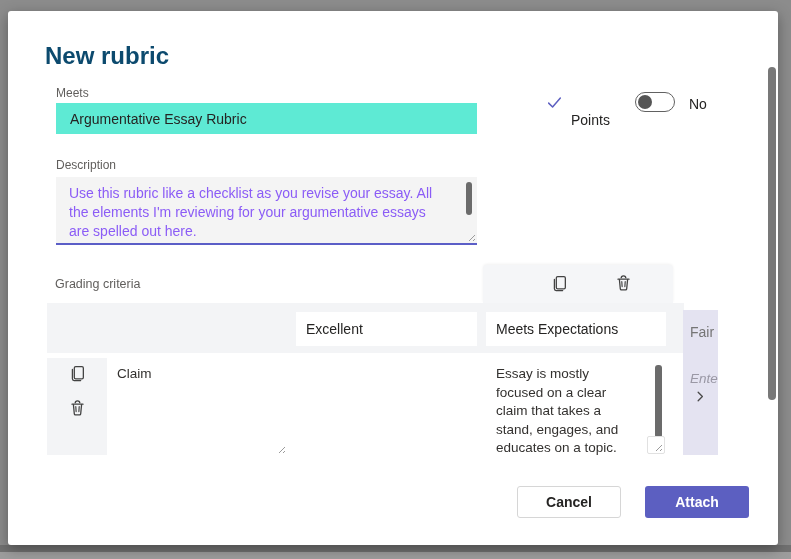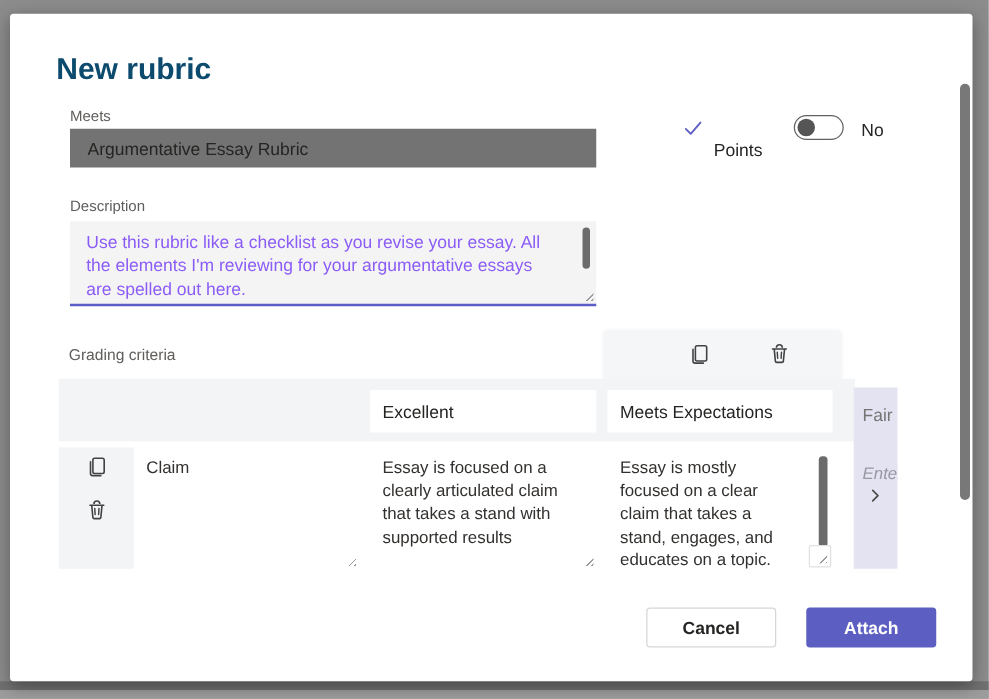--- a/index.html
+++ b/index.html
@@ -21,21 +21,21 @@
     overflow:hidden;
   }
   .dlg-title { position:absolute; left:37px; top:31px; font-size:24px; font-weight:700; color:#0c4a6e; }
 
   .field-label { position:absolute; font-size:12px; color:#605e5c; }
   .lbl-title { left:48px; top:75px; }
   .lbl-desc  { left:48px; top:147px; }
   .lbl-grading { left:47px; top:266px; font-size:12.5px; }
 
   .text-input {
-    border:none; outline:none; background:#737373;
+    border:none; outline:none; background:#5eead4;
     font-family:"Liberation Sans", sans-serif; font-size:14px; color:#252423;
   }
   .title-input { position:absolute; left:48px; top:92px; width:421px; height:31px; padding-left:14px; }
 
   
   .check-icon { position:absolute; left:538px; top:83px; width:17px; height:17px; }
   .points-label { position:absolute; left:563px; top:101px; font-size:14px; }
   .toggle { position:absolute; left:627px; top:81px; width:40px; height:20px;
     border:1px solid #616161; border-radius:10px; background:#fff; cursor:pointer; }
   .toggle .knob { position:absolute; left:2px; top:2px; width:14px; height:14px; border-radius:50%; background:#555; }
@@ -182,24 +182,20 @@
         <path d="M6.4 6.3 l0.3 4.6 M9.6 6.3 l-0.3 4.6" fill="none" stroke="#424242" stroke-width="1.1" stroke-linecap="round"></path>
       </svg>
     </span>
   </div>
 
   <div class="cell cell-claim" role="textbox">
     <div class="cell-text">Claim</div>
     <div class="grip"></div>
   </div>
 
-  <div class="cell cell-exc" role="textbox">
-    <div class="cell-text">Essay is focused on a clearly articulated claim that takes a stand with supported results</div>
-    <div class="grip"></div>
-  </div>
 
   <div class="cell cell-meets" role="textbox">
     <div class="cell-text">Essay is mostly focused on a clear claim that takes a stand, engages, and educates on a topic.</div>
     <div class="mini-scrollbar meets-thumb"></div>
     <div class="grip-box">
       <div class="grip"></div>
     </div>
   </div>
 
   <div class="overflow-strip">

